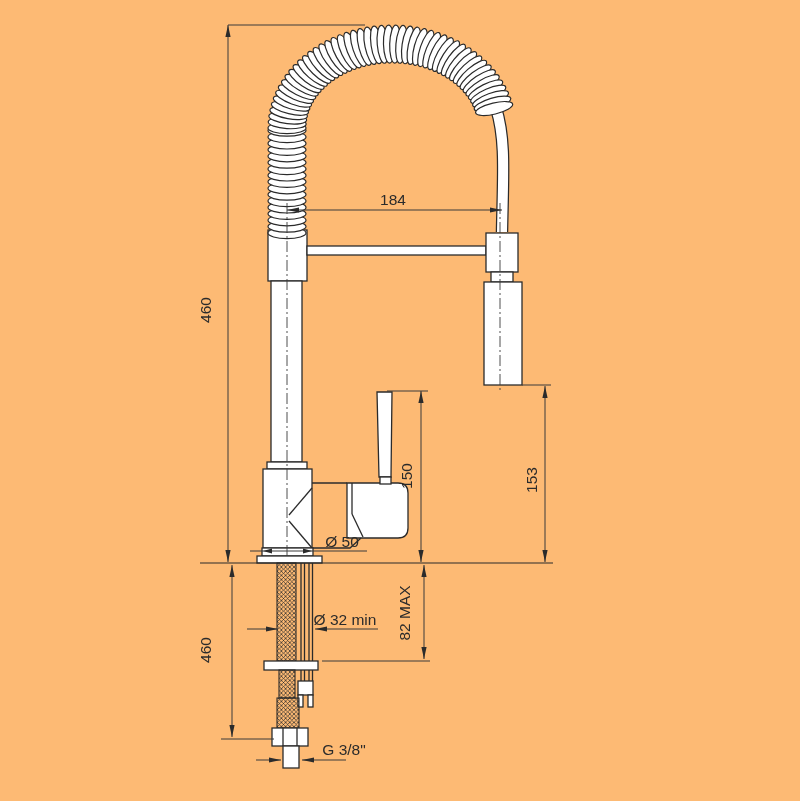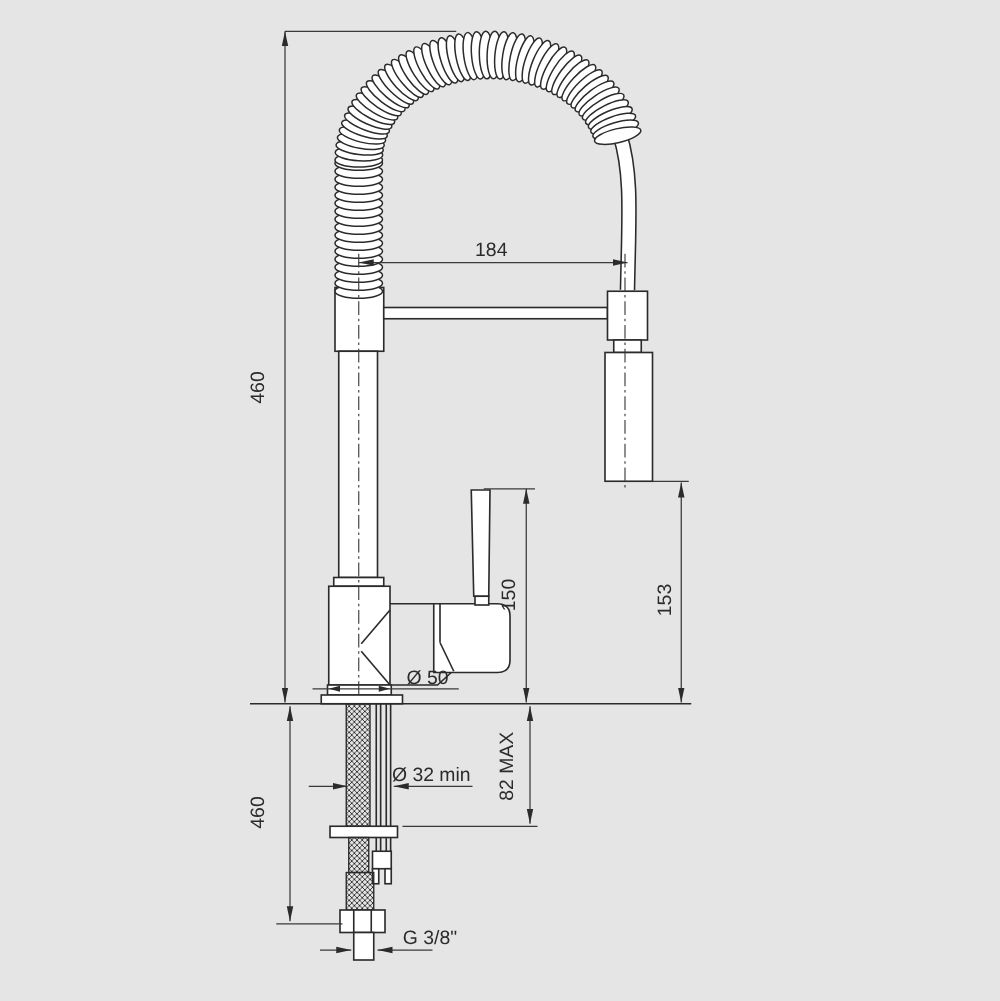--- a/index.html
+++ b/index.html
@@ -1,17 +1,17 @@
 <!DOCTYPE html>
 <html><head>
 <meta charset="utf-8">
 <style>
   html,body{margin:0;padding:0;background:#ffffff;}
   .stage{
-    position:relative;width:800px;height:801px;background:#e5e5e5;overflow:hidden;
+    position:relative;width:800px;height:801px;background:#fdba74;overflow:hidden;
     font-family:"Liberation Sans", sans-serif;
   }
   svg text{
     font-family:"Liberation Sans", sans-serif;
     font-size:15.5px;
     fill:#2b2b2b;
   }
   .obj{stroke:#2b2b2b;stroke-width:1.3;fill:#ffffff;}
   .objln{stroke:#2b2b2b;stroke-width:1.3;fill:none;}
   .dim{stroke:#3a3a3a;stroke-width:1;fill:none;}

